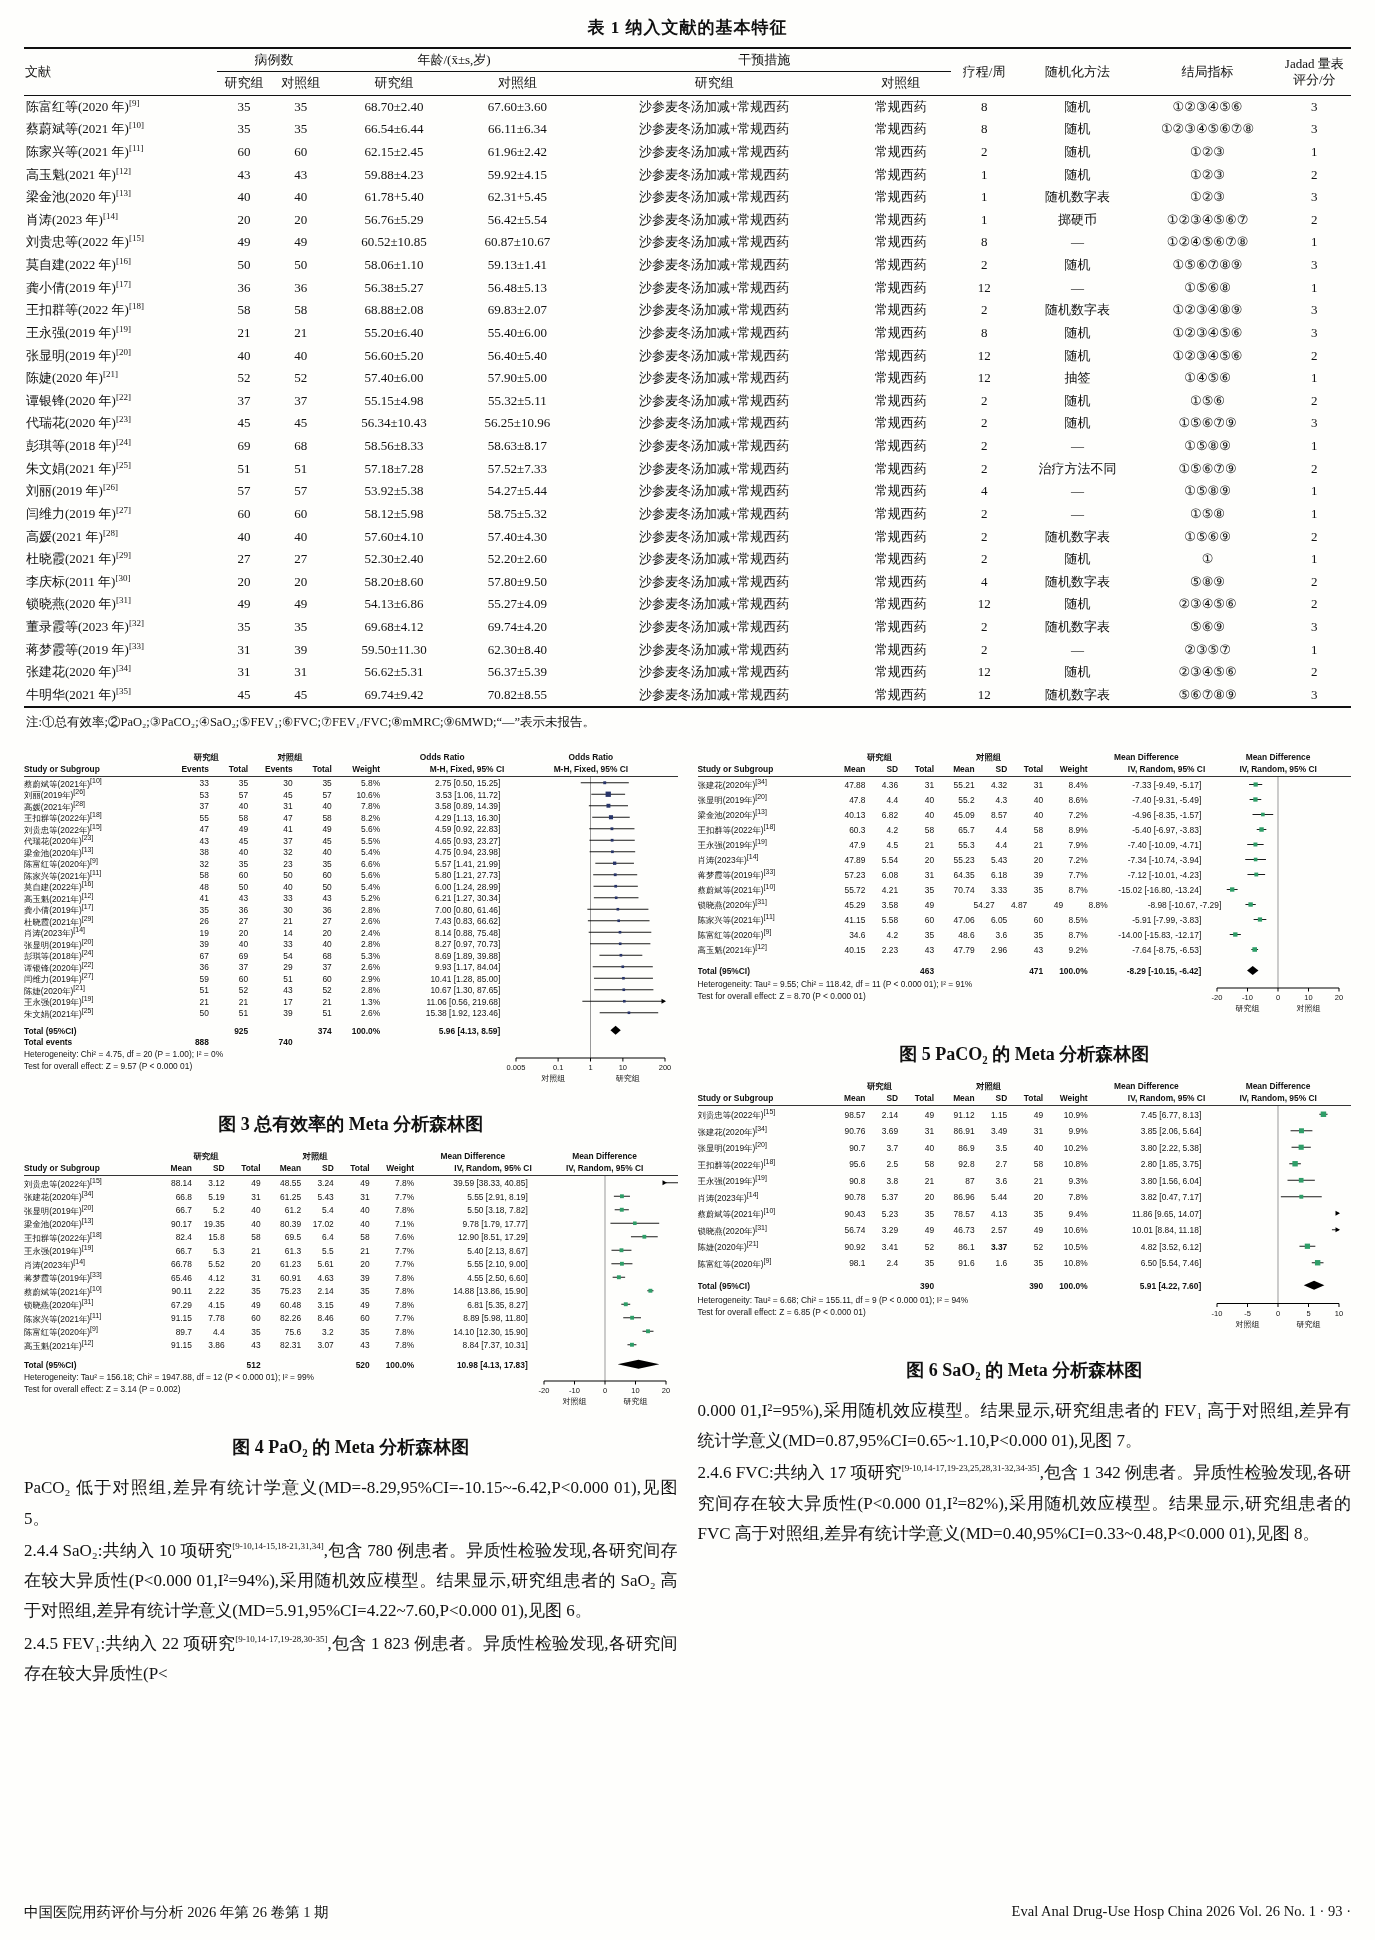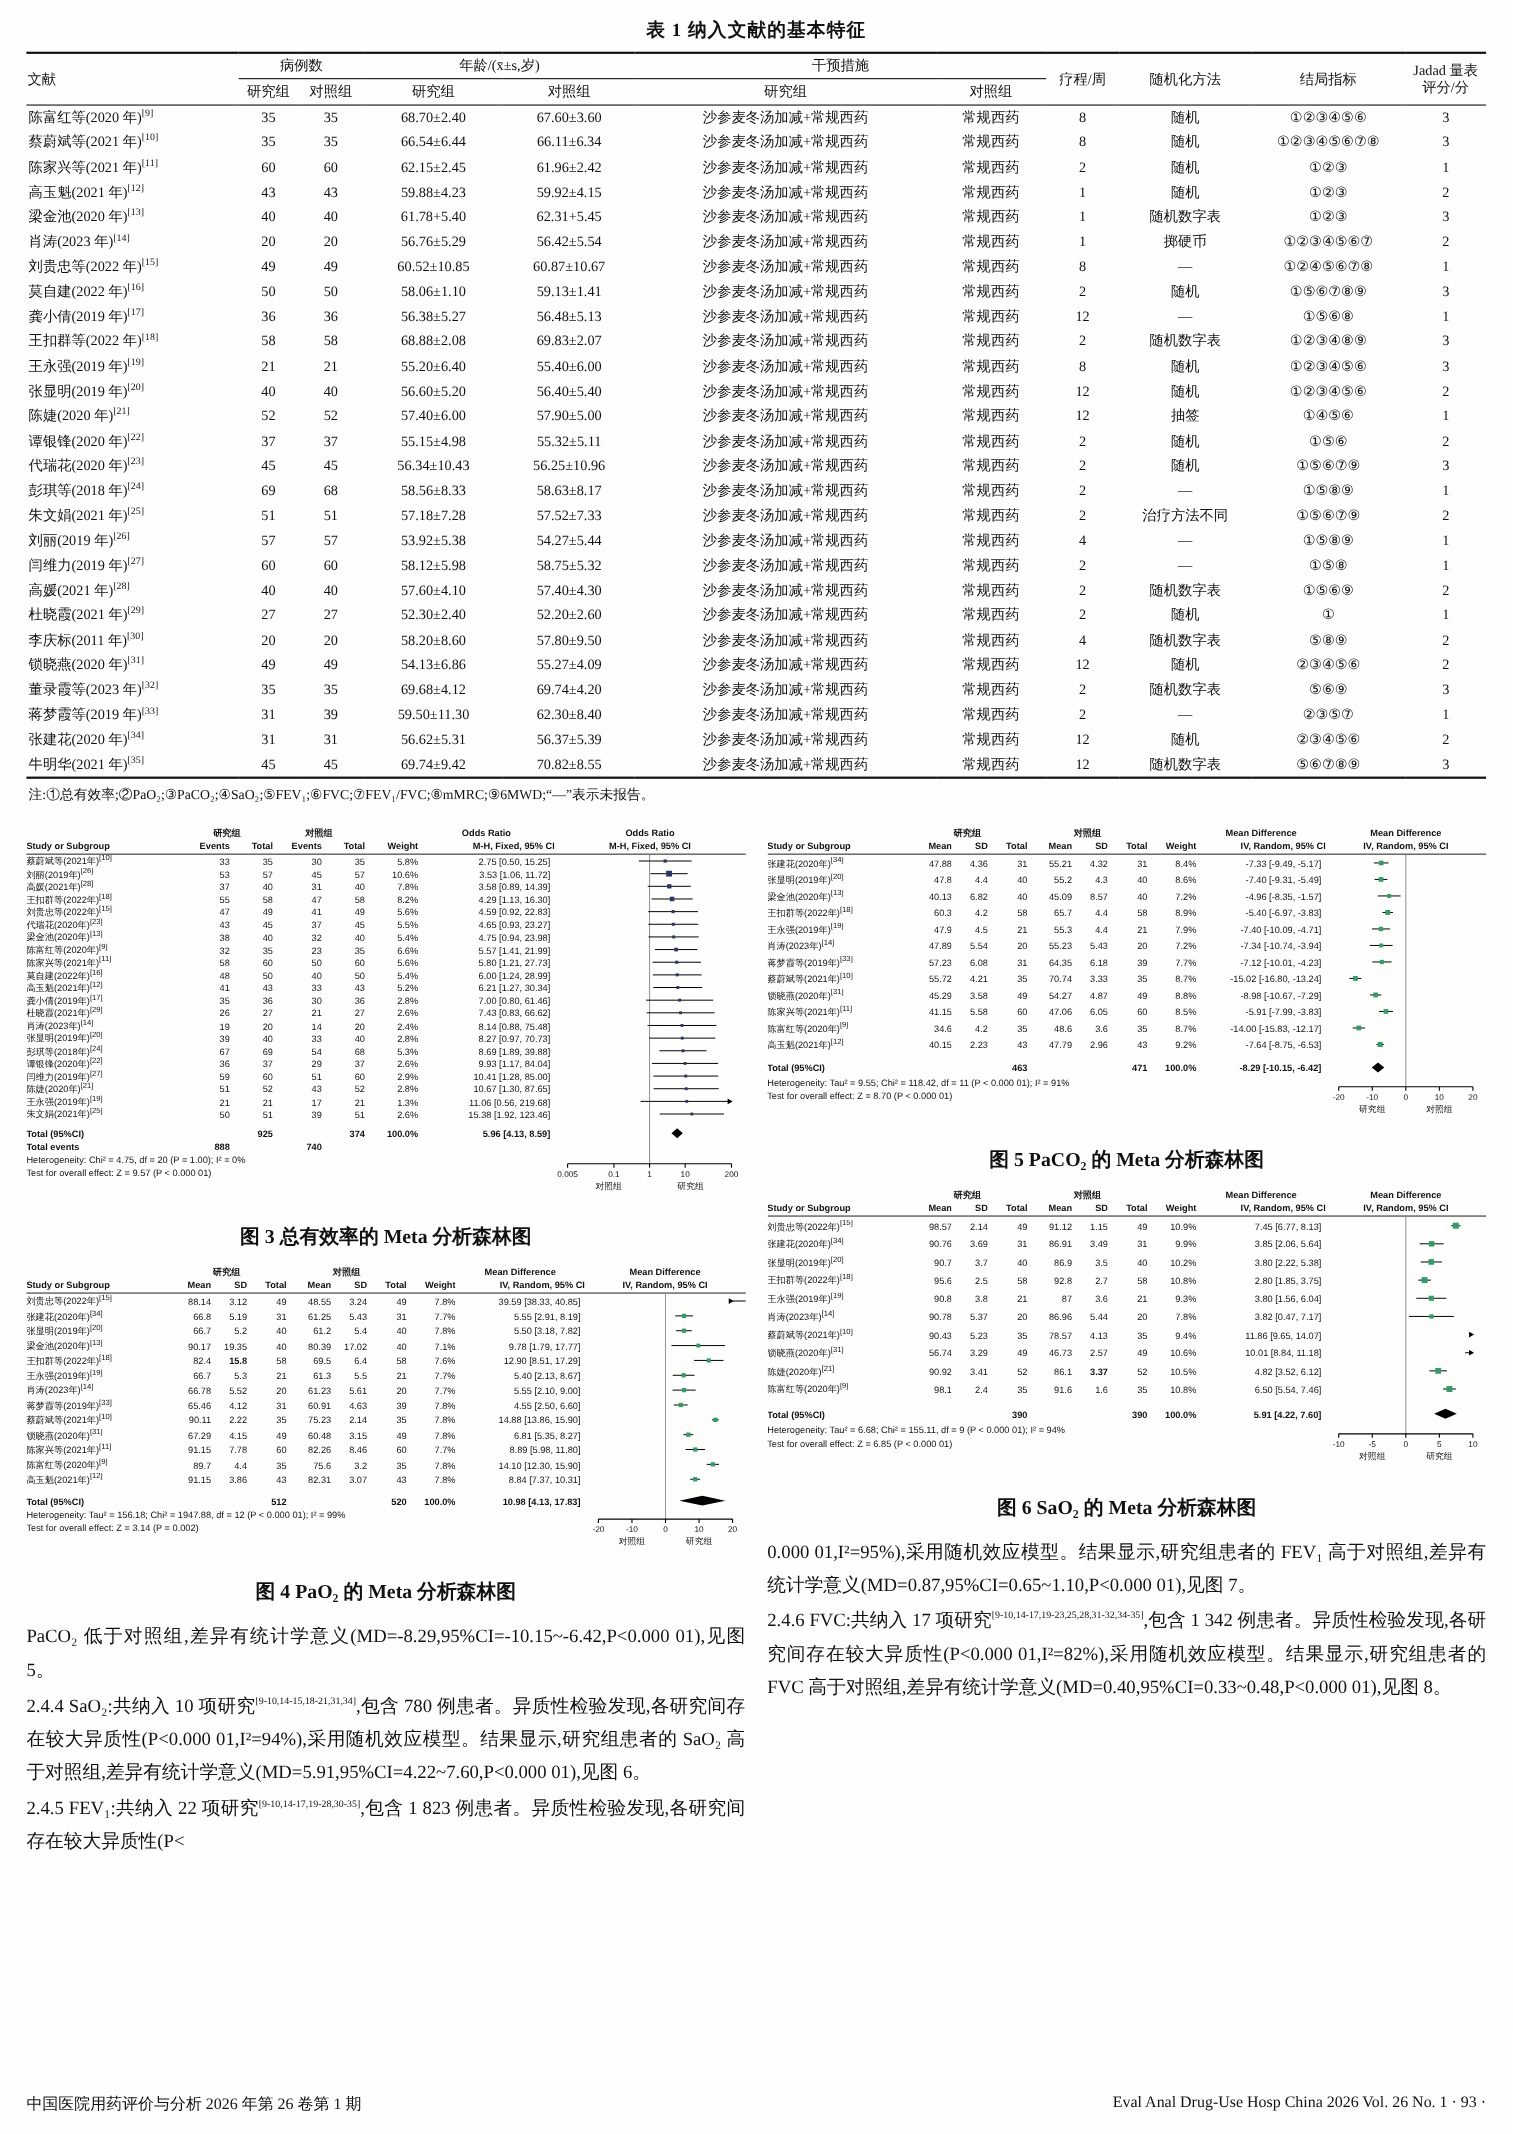--- a/index.html
+++ b/index.html
@@ -801,21 +801,21 @@
               <span class="fnum" style="width: 5.5%;">40</span>
               <span class="fnum" style="width: 6.2%;">80.39</span>
               <span class="fnum" style="width: 5%;">17.02</span>
               <span class="fnum" style="width: 5.5%;">40</span>
               <span class="fnum" style="width: 6.8%;">7.1%</span>
               <span class="fci" style="width: 18%;">9.78 [1.79, 17.77]</span>
             </div>
             <div class="frow" style="height: 13.5px;">
               <span class="fname" style="width: 19.5%;">王扣群等(2022年)<sup>[18]</sup></span>
               <span class="fnum" style="width: 6.2%;">82.4</span>
-              <span class="fnum" style="width: 5%; font-weight: bold;">15.8</span>
+              <span class="fnum" style="width: 5%;">15.8</span>
               <span class="fnum" style="width: 5.5%;">58</span>
               <span class="fnum" style="width: 6.2%;">69.5</span>
               <span class="fnum" style="width: 5%;">6.4</span>
               <span class="fnum" style="width: 5.5%;">58</span>
               <span class="fnum" style="width: 6.8%;">7.6%</span>
               <span class="fci" style="width: 18%;">12.90 [8.51, 17.29]</span>
             </div>
             <div class="frow" style="height: 13.5px;">
               <span class="fname" style="width: 19.5%;">王永强(2019年)<sup>[19]</sup></span>
               <span class="fnum" style="width: 6.2%;">66.7</span>
@@ -1078,21 +1078,21 @@
               <span class="fnum" style="width: 5%;">3.33</span>
               <span class="fnum" style="width: 5.5%;">35</span>
               <span class="fnum" style="width: 6.8%;">8.7%</span>
               <span class="fci" style="width: 18%;">-15.02 [-16.80, -13.24]</span>
             </div>
             <div class="frow" style="height: 15px;">
               <span class="fname" style="width: 19.5%;">锁晓燕(2020年)<sup>[31]</sup></span>
               <span class="fnum" style="width: 6.2%;">45.29</span>
               <span class="fnum" style="width: 5%;">3.58</span>
               <span class="fnum" style="width: 5.5%;">49</span>
-              <span class="fnum" style="width: 6.2%;">54.27</span>
+              <span class="fnum" style="width: 6.2%; margin-left: 20px;">54.27</span>
               <span class="fnum" style="width: 5%;">4.87</span>
               <span class="fnum" style="width: 5.5%;">49</span>
               <span class="fnum" style="width: 6.8%;">8.8%</span>
               <span class="fci" style="width: 18%;">-8.98 [-10.67, -7.29]</span>
             </div>
             <div class="frow" style="height: 15px;">
               <span class="fname" style="width: 19.5%;">陈家兴等(2021年)<sup>[11]</sup></span>
               <span class="fnum" style="width: 6.2%;">41.15</span>
               <span class="fnum" style="width: 5%;">5.58</span>
               <span class="fnum" style="width: 5.5%;">60</span>

